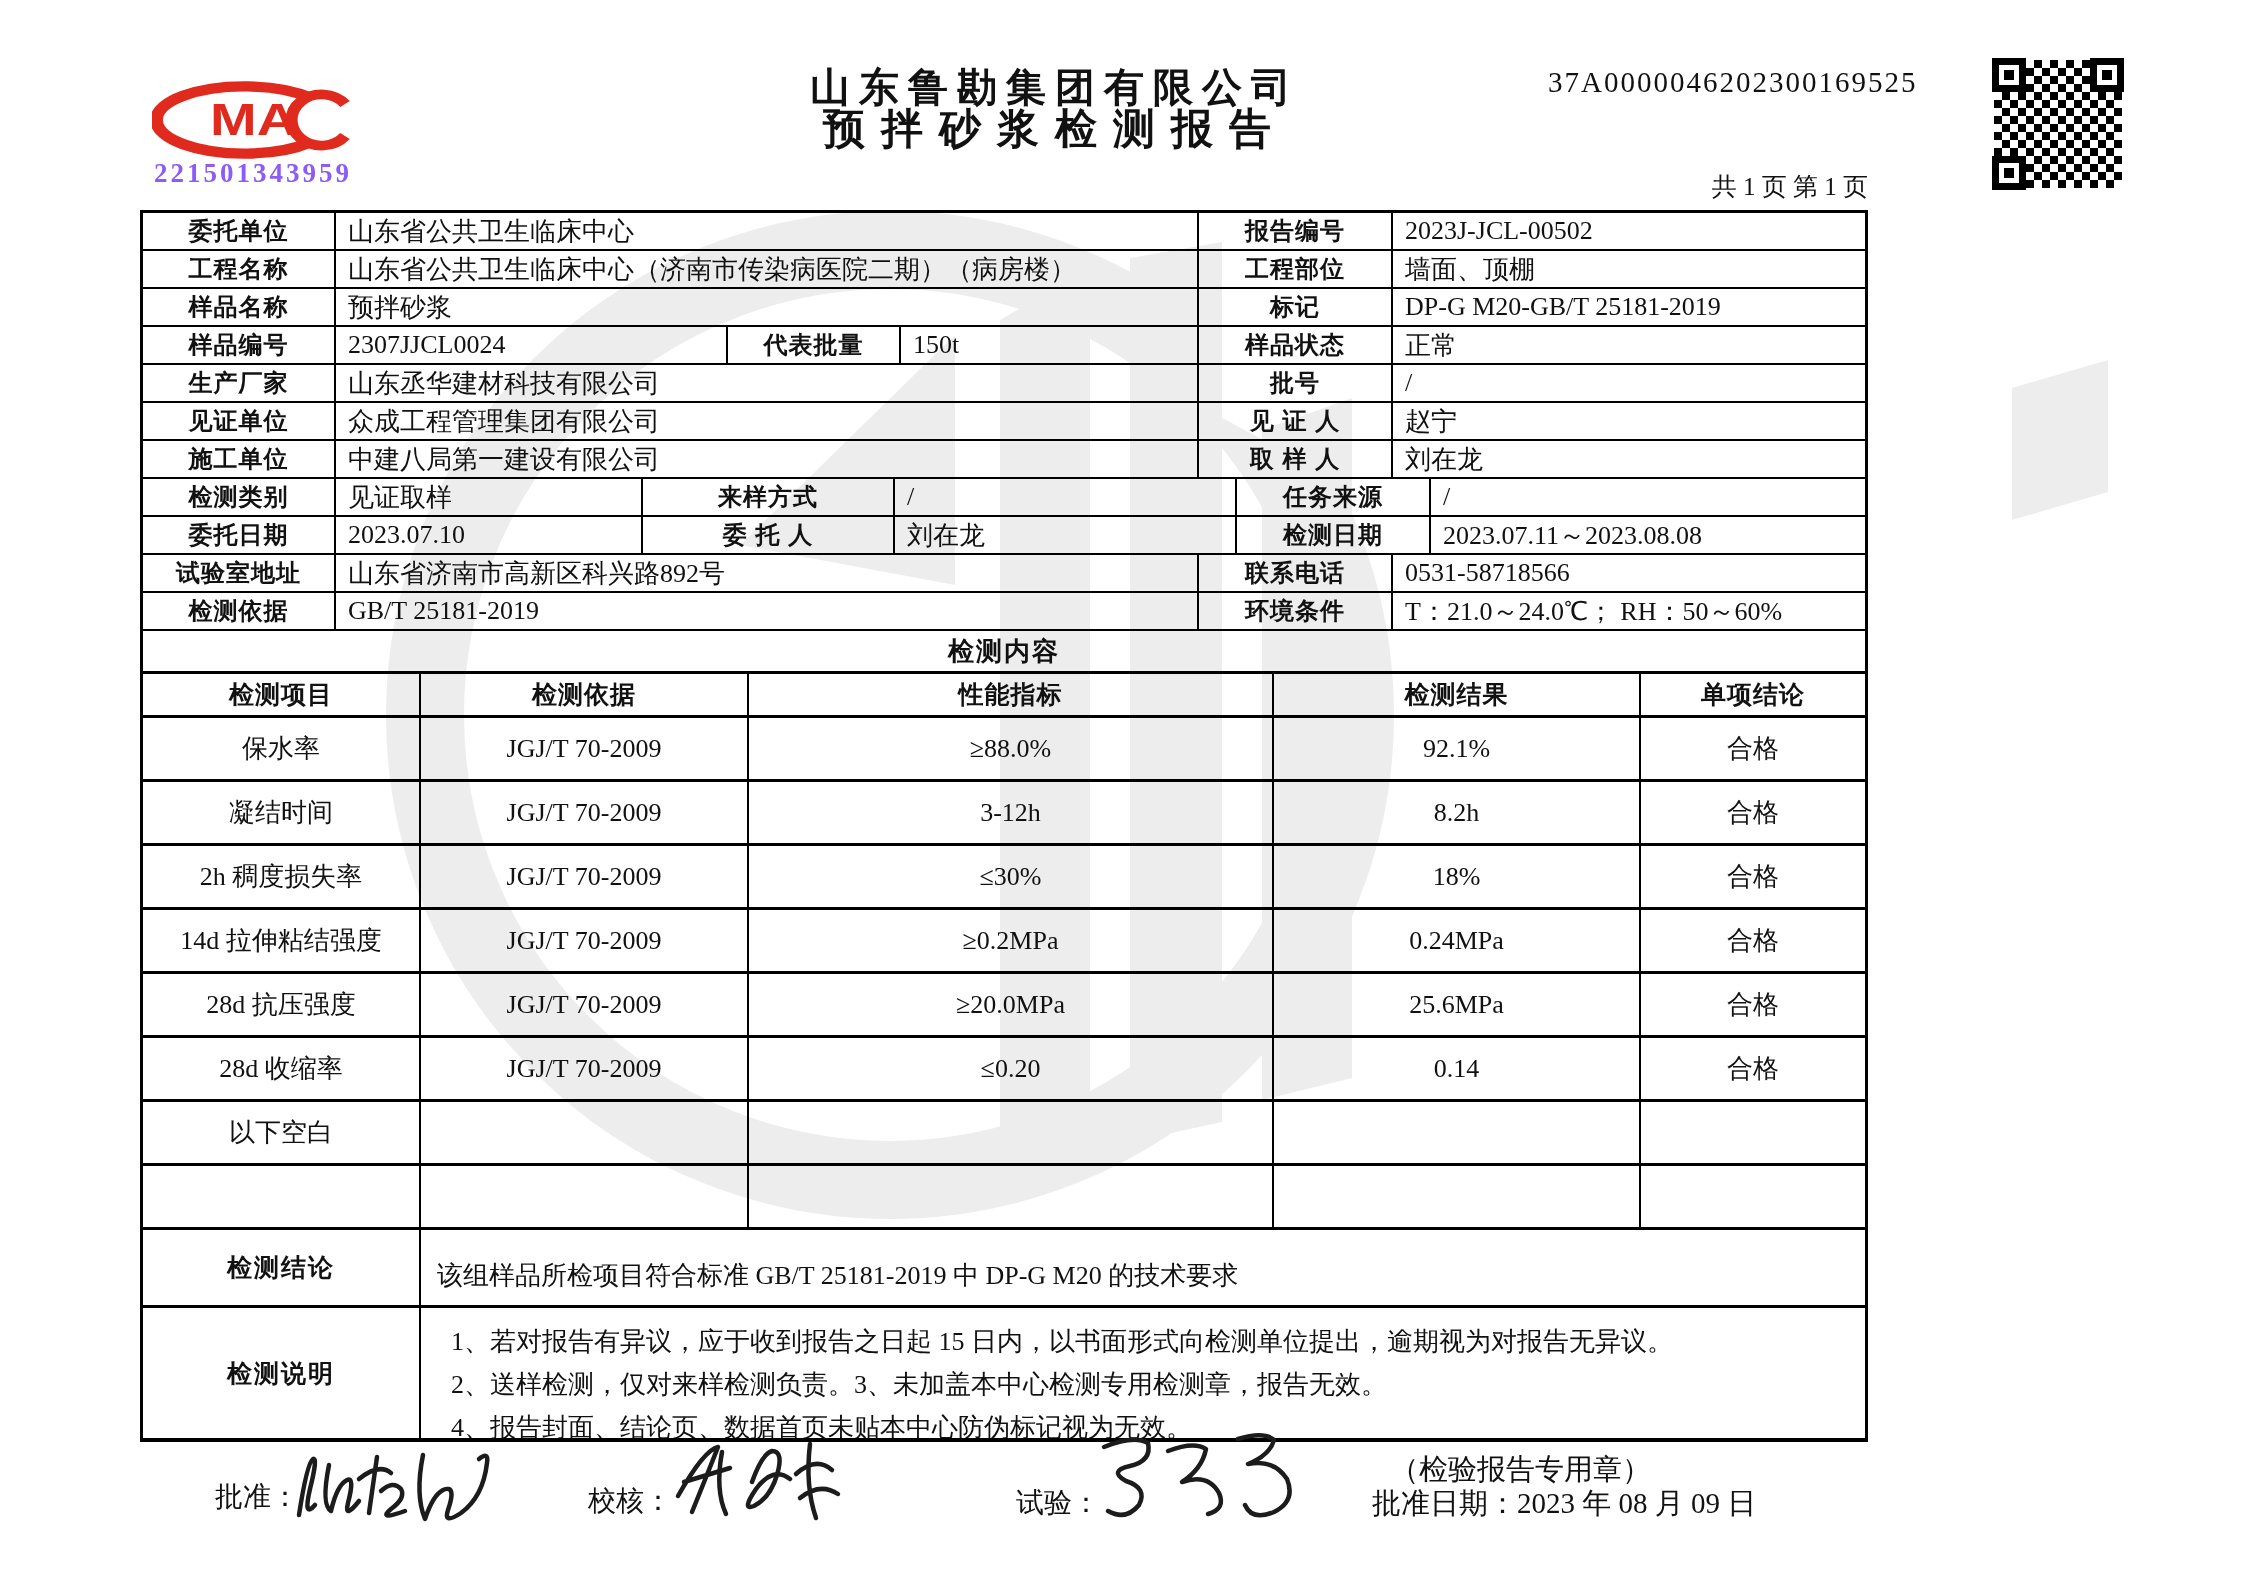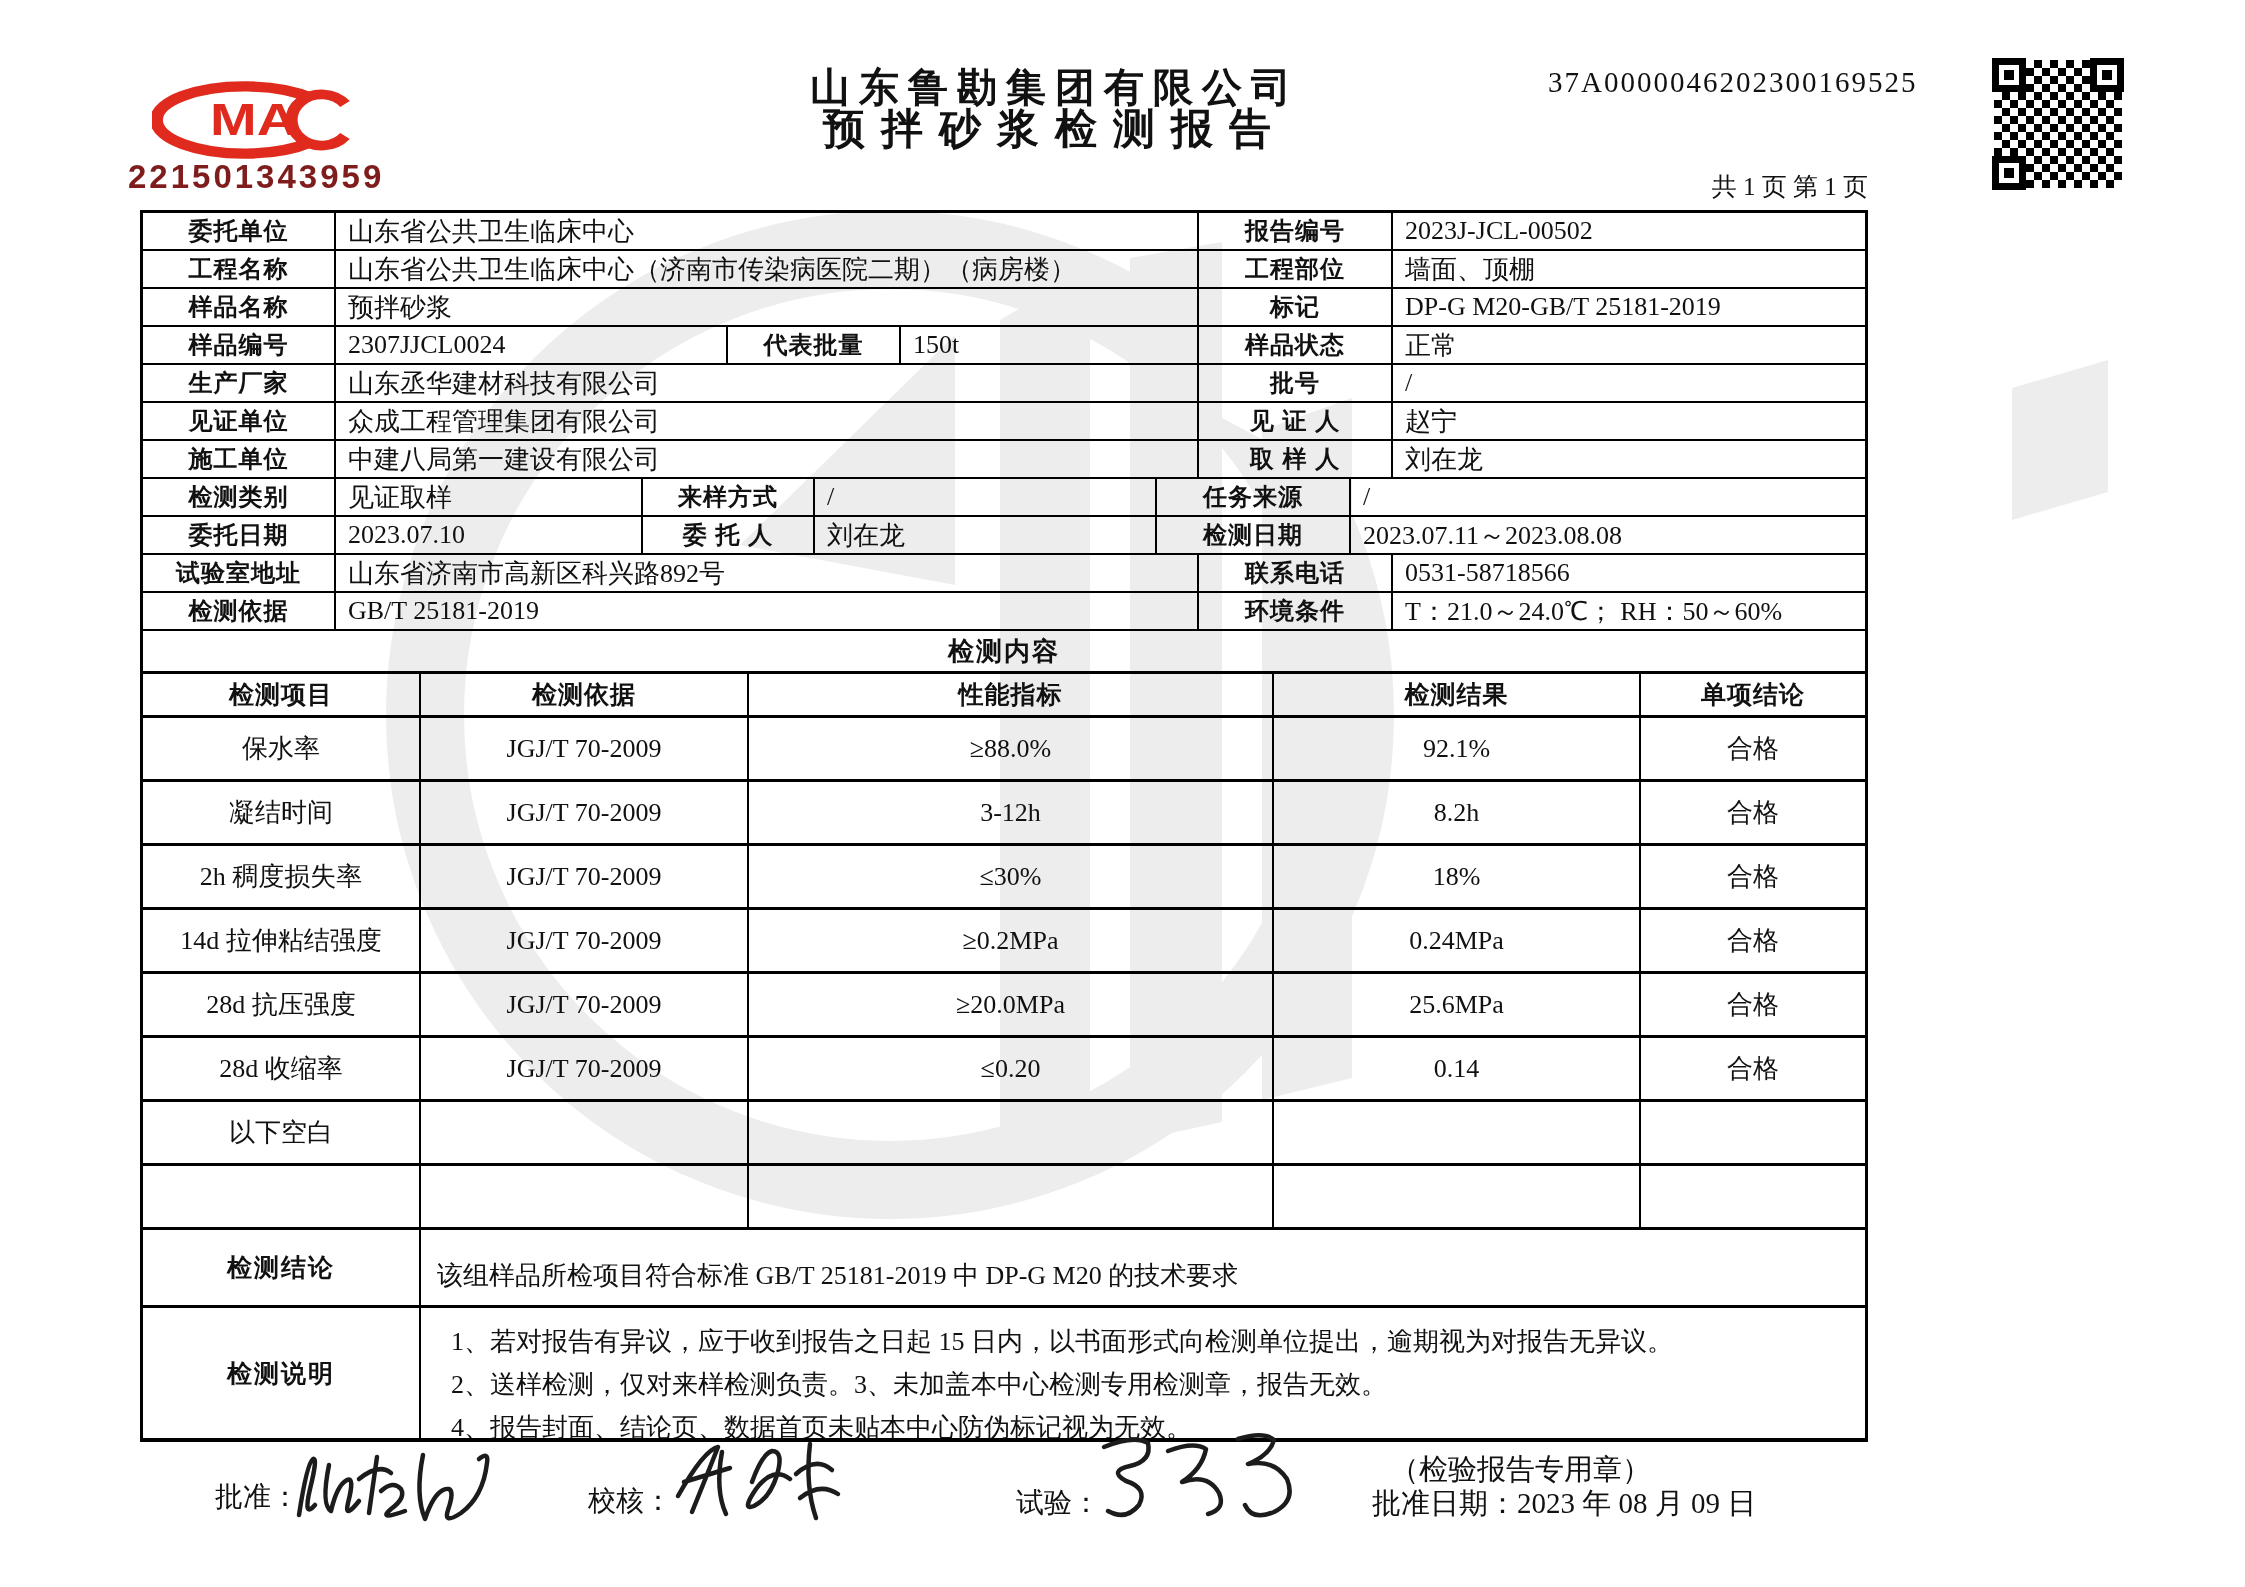--- a/index.html
+++ b/index.html
@@ -2,22 +2,22 @@
 <html><head>
 <meta charset="utf-8">
 <style>
   html,body{margin:0;padding:0;background:#fff;}
   .page{position:relative;width:2245px;height:1587px;background:#fff;overflow:hidden;
         font-family:"Liberation Serif",serif;color:#111;}
   .abs{position:absolute;}
   
   .wm{position:absolute;left:0;top:0;z-index:0;}
   
-  .cma-num{left:128px;top:158px;width:250px;text-align:center;color:#7f1d1d;
-           font-family:Liberation Sans, sans-serif;font-weight:bold;font-size:33px;letter-spacing:3px;}
+  .cma-num{left:128px;top:158px;width:250px;text-align:center;color:#8b5cf6;
+           font-family:Liberation Serif, serif;font-weight:bold;font-size:27px;letter-spacing:3px;}
   .company{left:430px;top:60px;width:1250px;text-align:center;font-size:40px;font-weight:bold;
            letter-spacing:9px;font-family:"Liberation Sans",sans-serif;}
   .rtitle{left:430px;top:101px;width:1250px;text-align:center;font-size:42px;font-weight:bold;
           letter-spacing:16px;font-family:"Liberation Sans",sans-serif;}
   .rcode{left:1548px;top:66px;font-size:29px;letter-spacing:2px;}
   .pagelab{left:1520px;top:170px;width:348px;text-align:right;font-size:25px;}
   
   .qr{left:1992px;top:58px;width:132px;height:132px;background:#fff;z-index:2;}
   .qr .mods{position:absolute;inset:2px;
       background-image:repeating-conic-gradient(#000 0% 25%, #fff 0% 50%);
@@ -30,21 +30,21 @@
        box-sizing:border-box;z-index:1;background:transparent;}
   .row{display:flex;box-sizing:border-box;border-bottom:2px solid #000;}
   .irow{height:38px;}
   .cell{box-sizing:border-box;border-right:2px solid #000;display:flex;align-items:center;overflow:hidden;}
   .cell:last-child{border-right:none;}
   .lab{justify-content:center;font-family:"Liberation Sans",sans-serif;font-weight:bold;
        font-size:24px;letter-spacing:1px;}
   .val{padding:16px 12px;font-size:26px;white-space:nowrap;}
   .wl{width:193px}.wv1{width:863px}.wl2{width:194px}.wlast{flex:1}
   .wa2{width:392px}.wa3{width:173px}.wa4{width:298px}
-  .wb2{width:307px}.wb3{width:172px}.wb4{width:342px}
+  .wb2{width:307px}.wb3{width:252px}.wb4{width:342px}
   .banner{height:40px;border-bottom:3px solid #000;display:flex;align-items:center;justify-content:center;
           font-family:"Liberation Sans",sans-serif;font-weight:bold;font-size:26px;letter-spacing:2px;}
   .chead{height:44px;border-bottom:3px solid #000;}
   .chead .cell{justify-content:center;font-family:"Liberation Sans",sans-serif;font-weight:bold;font-size:25px;letter-spacing:1px;}
   .crow{height:64px;border-bottom:3px solid #000;}
   .crow .cell{justify-content:center;font-size:26px;}
   .c1{width:278px}.c2{width:328px}.c3{width:525px}.c4{width:367px}.c5{flex:1}
   .concl{height:78px;border-bottom:3px solid #000;}
   .notes{height:130px;border-bottom:none;}
   .blocklab{width:278px;justify-content:center;font-family:"Liberation Sans",sans-serif;

